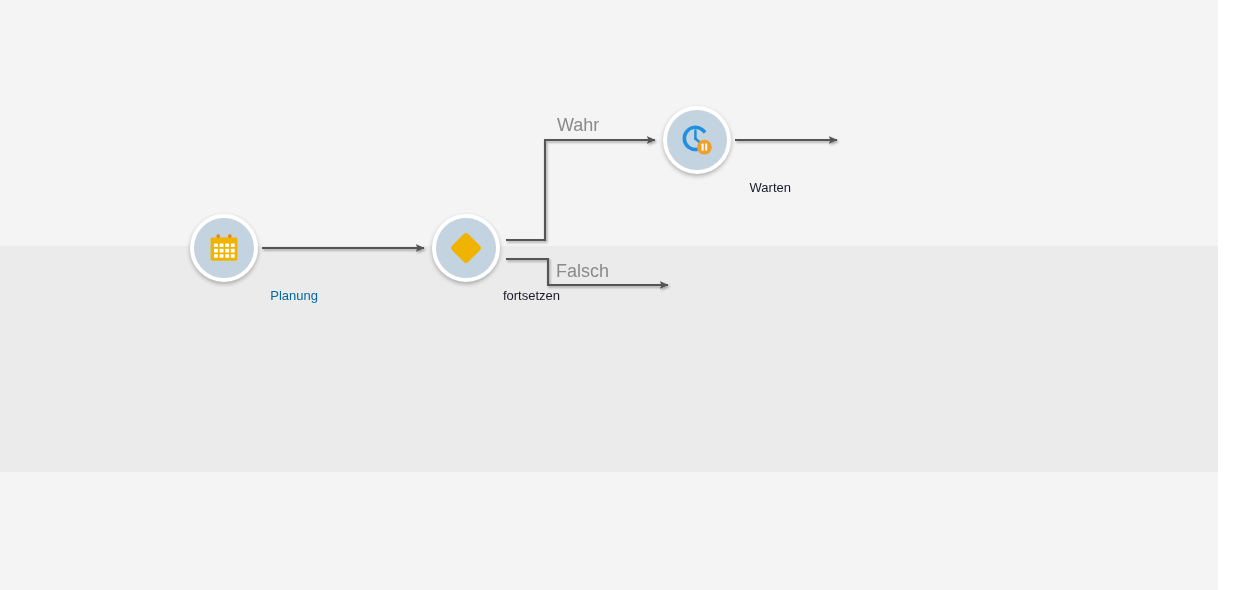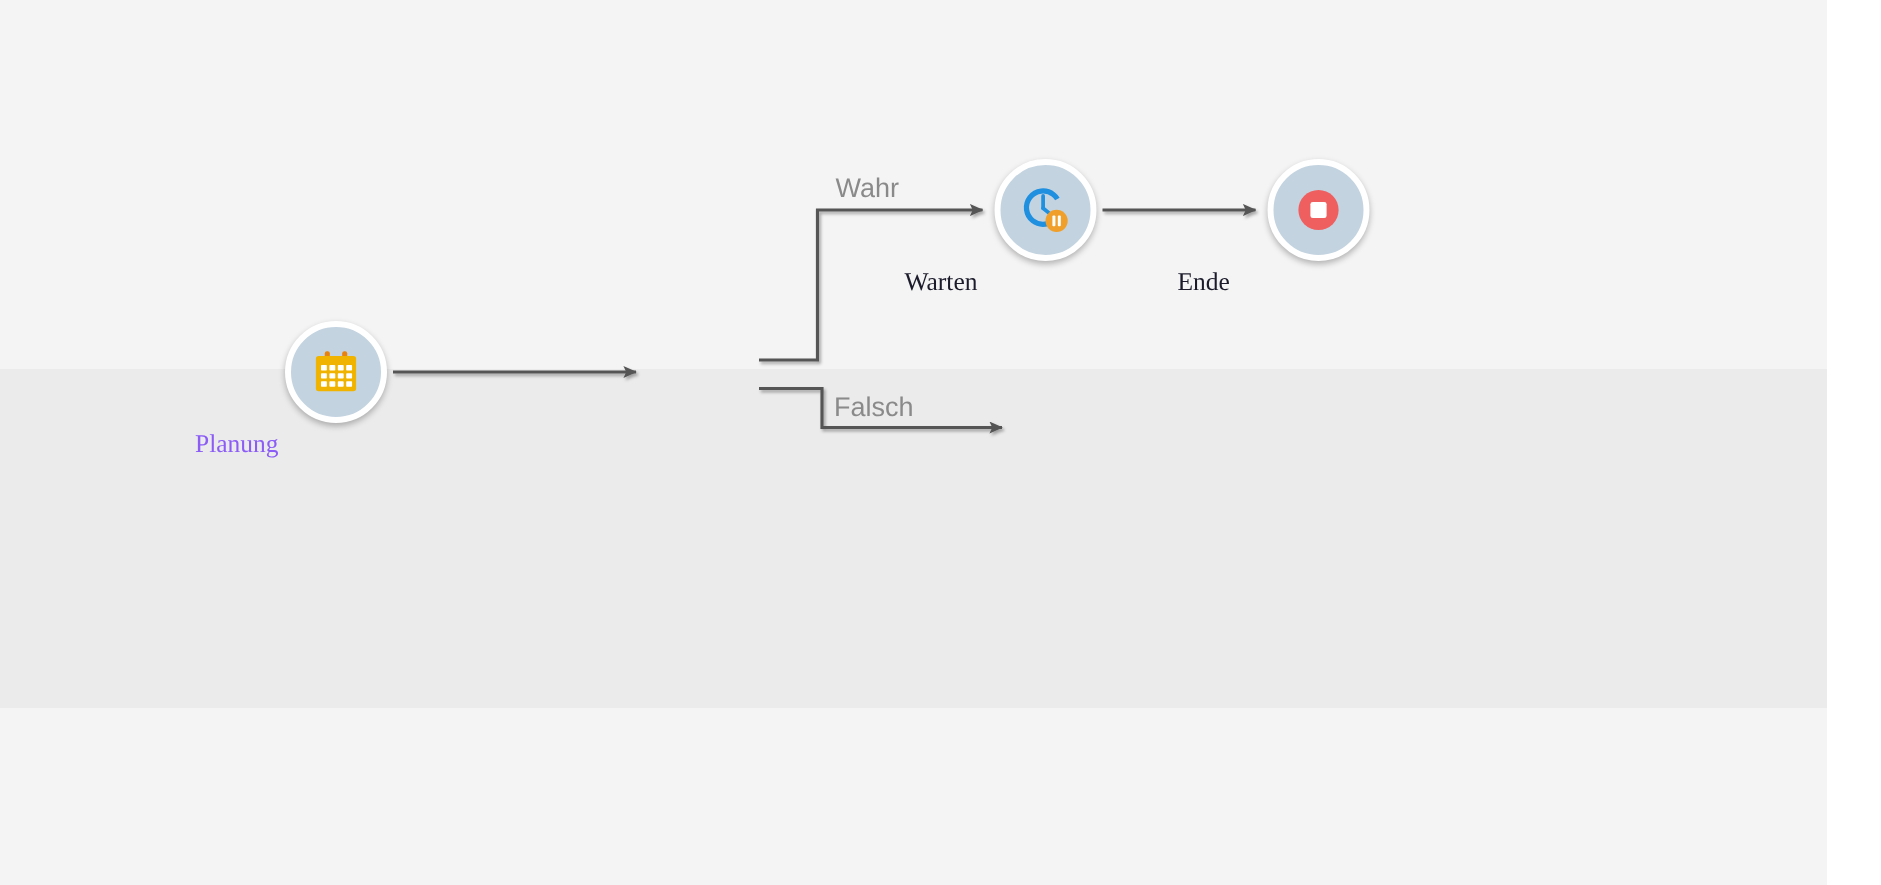--- a/index.html
+++ b/index.html
@@ -68,26 +68,25 @@
     height: 68px;
     display: flex;
     align-items: center;
     justify-content: center;
   }
   .node-label {
     position: absolute;
     top: 74px;
     left: -60px;
     width: 188px;
-    text-align: left;
-    font-size: 17px;
+    text-align: right;
+    font-size: 13px;
     color: #1b1b2b;
     line-height: 15px;
     white-space: nowrap;
-    font-family: Liberation Serif, serif;
   }
 
   
   .edge-label {
     position: absolute;
     font-size: 18px;
     color: #8a8a8a;
     white-space: nowrap;
     line-height: 15px;
   }
@@ -146,47 +145,46 @@
           <rect x="18.2" y="17.8" width="3.9" height="3.6" rx="0.5"></rect>
           <rect x="23.8" y="17.8" width="3.9" height="3.6" rx="0.5"></rect>
 
           <rect x="7.0" y="23.2" width="3.9" height="3.6" rx="0.5"></rect>
           <rect x="12.6" y="23.2" width="3.9" height="3.6" rx="0.5"></rect>
           <rect x="18.2" y="23.2" width="3.9" height="3.6" rx="0.5"></rect>
           <rect x="23.8" y="23.2" width="3.9" height="3.6" rx="0.5"></rect>
         </g>
       </svg>
     </div>
-    <div class="node-label" style="color: #8b5cf6;">Planung</div>
+    <div class="node-label" style="color: #0369a1;">Planung</div>
   </div>
 
+  <div class="node" id="node-fortsetzen" style="left: 432px; top: 214px;">
+    <div class="node-circle" style="background: rgb(195, 211, 224); border-color: rgb(255, 255, 255);"></div>
+    <div class="node-glyph">
+      <svg width="40" height="40" viewBox="0 0 40 40">
+        <rect x="8.6" y="8.6" width="22.8" height="22.8" rx="3.4" transform="rotate(45 20 20)" fill="#f0b400"></rect>
+      </svg>
+    </div>
+    <div class="node-label" style="color: rgb(27, 27, 43);">fortsetzen</div>
+  </div>
 
   <div class="node" id="node-warten" style="left: 663px; top: 106px;">
     <div class="node-circle" style="background: rgb(195, 211, 224); border-color: rgb(255, 255, 255);"></div>
     <div class="node-glyph">
       <svg width="36" height="36" viewBox="0 0 36 36">
 
         <circle cx="16.4" cy="16.4" r="11.1" fill="none" stroke="#1f8fe0" stroke-width="3.5" stroke-dasharray="56 24" transform="rotate(38 16.4 16.4)"></circle>
 
         <path d="M16.4 8.6 L16.4 16.8" stroke="#1f8fe0" stroke-width="2.5" stroke-linecap="round" fill="none"></path>
         <path d="M16.4 16.8 L22.1 21.4" stroke="#1f8fe0" stroke-width="2.5" stroke-linecap="round" fill="none"></path>
 
         <circle cx="25.4" cy="25.2" r="7.4" fill="#f0a02a"></circle>
         <rect x="22.6" y="21.6" width="2.0" height="7.2" rx="0.7" fill="#ffffff"></rect>
         <rect x="26.2" y="21.6" width="2.0" height="7.2" rx="0.7" fill="#ffffff"></rect>
       </svg>
     </div>
     <div class="node-label" style="color: rgb(27, 27, 43);">Warten</div>
   </div>
 
-  <div class="node" id="node-ende" style="left: 845px; top: 106px;">
-    <div class="node-circle" style="background: rgb(195, 211, 224); border-color: rgb(255, 255, 255);"></div>
-    <div class="node-glyph">
-      <svg width="34" height="34" viewBox="0 0 34 34">
-        <circle cx="17" cy="17" r="13.4" fill="#ef5f5f"></circle>
-        <rect x="11.6" y="11.6" width="10.8" height="10.8" rx="1.6" fill="#ffffff"></rect>
-      </svg>
-    </div>
-    <div class="node-label" style="color: rgb(27, 27, 43);">Ende</div>
-  </div>
 
 
 </div>
 
 </body></html>

